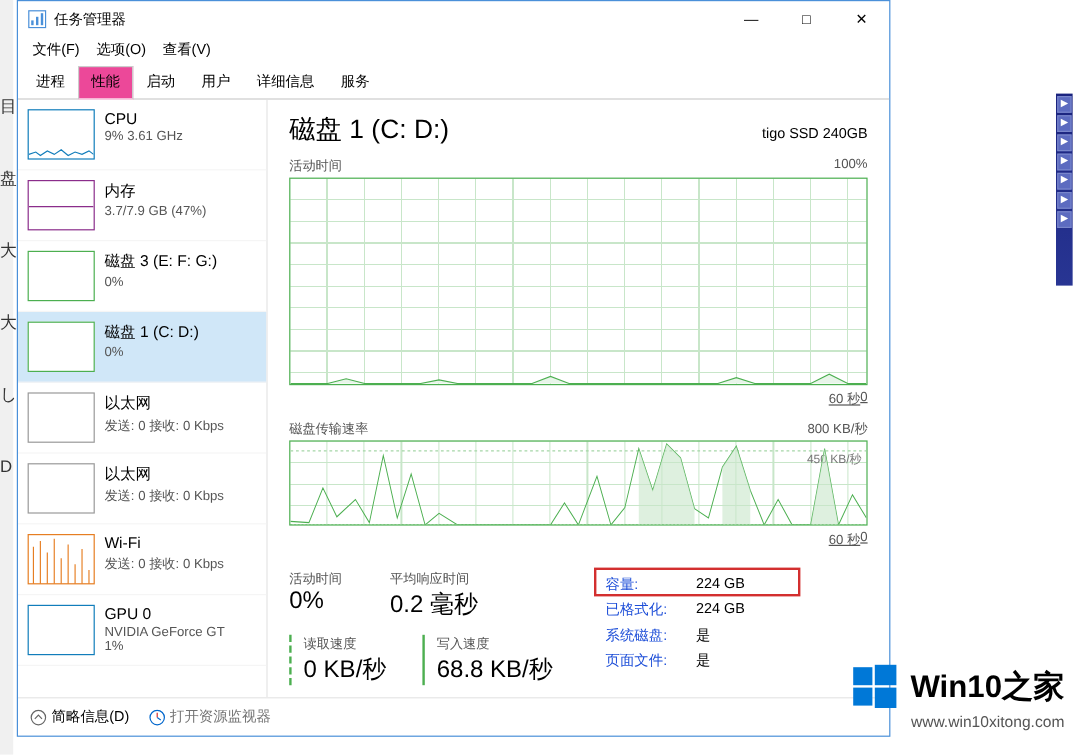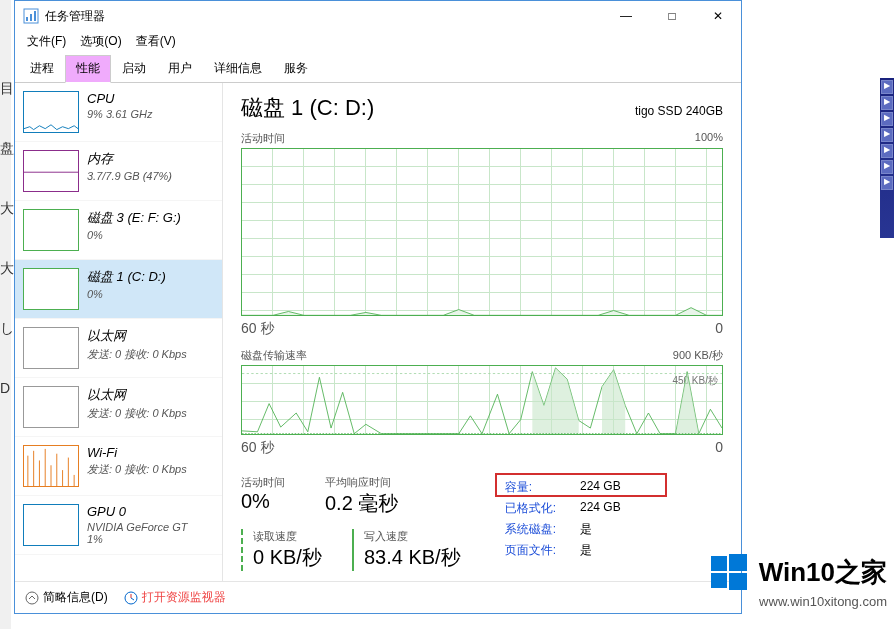--- a/index.html
+++ b/index.html
@@ -10,56 +10,56 @@
 .window { position: absolute; left: 14px; top: 0; width: 728px; height: 614px; background: #fff; border: 1px solid #4a90d9; display: flex; flex-direction: column; }
 .titlebar { height: 30px; display: flex; align-items: center; padding: 0 0 0 8px; }
 .app-icon { width: 16px; height: 16px; margin-right: 6px; }
 .title-text { flex: 1; font-size: 12px; }
 .win-controls { display: flex; }
 .win-btn { width: 46px; height: 30px; display: flex; align-items: center; justify-content: center; cursor: pointer; }
 .menubar { height: 20px; display: flex; padding: 0 6px; gap: 2px; text-align: right; }
 .menu-item { padding: 2px 6px; cursor: pointer; }
 .tabs { display: flex; border-bottom: 1px solid #ccc; padding: 4px 4px 0 4px; }
 .tab { padding: 4px 10px; border: 1px solid transparent; cursor: pointer; font-size: 12px; }
-.tab.active { border: 1px solid #ccc; border-bottom: 1px solid #fff; background: #f0abfc; margin-bottom: -1px; }
+.tab.active { border: 1px solid #ccc; border-bottom: 1px solid #fff; background: #ec4899; margin-bottom: -1px; }
 .content { flex: 1; display: flex; overflow: hidden; }
 .sidebar { width: 208px; overflow-y: auto; border-right: 1px solid #e5e5e5; }
 .side-item { display: flex; padding: 8px; gap: 8px; cursor: pointer; border-bottom: 1px solid #f5f5f5; }
 .side-item.selected { background: #d0e7f8; }
 .thumb { width: 56px; height: 42px; border: 1px solid #117dbb; position: relative; background: #fff; }
 .thumb.mem { border-color: #8b2d8b; }
 .thumb.green { border-color: #4caf50; }
 .thumb.gray { border-color: #999; }
 .thumb.wifi { border-color: #e67e22; }
-.side-text { flex: 1; overflow: hidden; font-style: italic; }
+.side-text { flex: 1; overflow: hidden; }
 .side-title { font-size: 13px; margin-bottom: 2px; white-space: nowrap; }
 .side-sub { font-size: 11px; color: #555; white-space: nowrap; }
 .main { flex: 1; padding: 10px 18px; display: flex; flex-direction: column; }
 .main-header { display: flex; justify-content: space-between; align-items: baseline; margin-bottom: 8px; }
 .main-title { font-size: 22px; font-weight: normal; }
 .main-right { font-size: 12px; }
 .chart-label { font-size: 11px; color: #555; display: flex; justify-content: space-between; margin-bottom: 2px; }
 .chart { border: 1px solid #4caf50; height: 174px; position: relative; background: repeating-linear-gradient(to right, transparent, transparent 30px, #c8e6c9 30px, #c8e6c9 31px), repeating-linear-gradient(to bottom, transparent, transparent 17px, #c8e6c9 17px, #c8e6c9 18px); margin-bottom: 4px; }
 .chart.small { height: 72px; }
 .chart svg { position: absolute; bottom: 0; left: 0; width: 100%; height: 100%; }
-.chart-bottom { display: flex; justify-content: space-between; font-size: 14px; color: #555; margin-bottom: 10px; }
+.chart-bottom { display: flex; justify-content: flex-end; font-size: 11px; color: #555; margin-bottom: 10px; text-decoration: underline; }
 .inner-line-label { position: absolute; right: 4px; top: 8px; font-size: 10px; color: #777; }
 .stats { display: flex; gap: 40px; margin-top: 8px; }
 .stats-left { display: flex; flex-direction: column; gap: 12px; }
 .stat-row { display: flex; gap: 30px; }
 .stat-block { border-left: 1px solid #ccc; padding-left: 10px; }
 .stat-label { font-size: 11px; color: #555; }
 .stat-value { font-size: 20px; }
 .stats-right { position: relative; }
 .info-grid { display: grid; grid-template-columns: auto auto; gap: 4px 24px; font-size: 12px; padding: 4px; }
 .info-label { color: #1d4ed8; }
 .highlight-box { position: absolute; border: 2px solid #d32f2f; top: -2px; left: -6px; width: 172px; height: 24px; pointer-events: none; }
 .footer { height: 32px; border-top: 1px solid #e5e5e5; display: flex; align-items: center; padding: 0 10px; gap: 16px; }
 .footer-link { font-size: 12px; cursor: pointer; display: flex; align-items: center; gap: 4px; }
-.footer-link.blue { color: #ef4444; }
+.footer-link.blue { color: #737373; }
 .watermark { position: absolute; right: 7px; bottom: 20px; text-align: right; }
 .watermark .logo { display: inline-block; vertical-align: middle; }
 .watermark .wm-title { font-size: 26px; font-weight: bold; display: inline-block; vertical-align: middle; margin-left: 6px; }
 .watermark .wm-url { font-size: 13px; color: #555; margin-top: 2px; }
 .cpu-line { stroke: #117dbb; fill: none; stroke-width: 1; }
 .wifi-bars { stroke: #e67e22; stroke-width: 1; }
 .left-letters { position: absolute; left: 0; top: 80px; width: 14px; font-size: 14px; color: #333; }
 .left-letters div { height: 60px; writing-mode: horizontal-tb; }
 </style>
 </head>
@@ -213,21 +213,21 @@
             <polyline points="0,174 40,174 60,170 80,174 140,174 160,171 180,174 260,174 280,168 300,174 460,174 480,169 500,174 560,174 580,166 600,174 620,174" fill="#e8f5e9" stroke="#4caf50" stroke-width="1"></polyline>
           </svg>
       </div>
       <div class="chart-bottom">
           <span>60 秒</span>
           <span>0</span>
         </div>
 
       <div class="chart-label">
           <span>磁盘传输速率</span>
-          <span>900 KB/秒</span>
+          <span>800 KB/秒</span>
         </div>
       <div class="chart small">
         <div class="inner-line-label">450 KB/秒</div>
         <svg viewBox="0 0 620 72" preserveAspectRatio="none">
           <line x1="0" y1="8" x2="620" y2="8" stroke="#a5d6a7" stroke-dasharray="3,3"></line>
           <polyline points="0,69 20,70 35,40 50,65 70,50 85,70 100,12 115,66 130,28 145,72 160,62 180,72 280,72 295,53 310,72 330,30 345,72 360,57 375,6 390,42 405,2 420,14 435,58 450,66 465,22 480,4 495,42 510,72 525,50 540,72 560,72 575,6 590,72 605,46 620,66" fill="none" stroke="#4caf50" stroke-width="1"></polyline>
           <polyline points="375,72 375,6 390,42 405,2 420,14 435,58 435,72" fill="#c8e6c9" opacity="0.6"></polyline>
           <polyline points="465,72 465,22 480,4 495,42 495,72" fill="#c8e6c9" opacity="0.6"></polyline>
           <polyline points="560,72 575,6 590,72" fill="#c8e6c9" opacity="0.6"></polyline>
           <polyline points="0,72 620,72" stroke="#4caf50" stroke-dasharray="2,2"></polyline>
@@ -250,21 +250,21 @@
               <div class="stat-value">0.2 毫秒</div>
             </div>
           </div>
           <div class="stat-row">
             <div class="stat-block" style="border-left:2px dashed #4caf50">
               <div class="stat-label">读取速度</div>
               <div class="stat-value">0 KB/秒</div>
             </div>
             <div class="stat-block" style="border-left:2px solid #4caf50">
               <div class="stat-label">写入速度</div>
-              <div class="stat-value">83.4 KB/秒</div>
+              <div class="stat-value">68.8 KB/秒</div>
             </div>
           </div>
         </div>
         <div class="stats-right">
           <div class="highlight-box"></div>
           <div class="info-grid">
             <div class="info-label">容量:</div>
               <div>224 GB</div>
             <div class="info-label">已格式化:</div>
               <div>224 GB</div>

